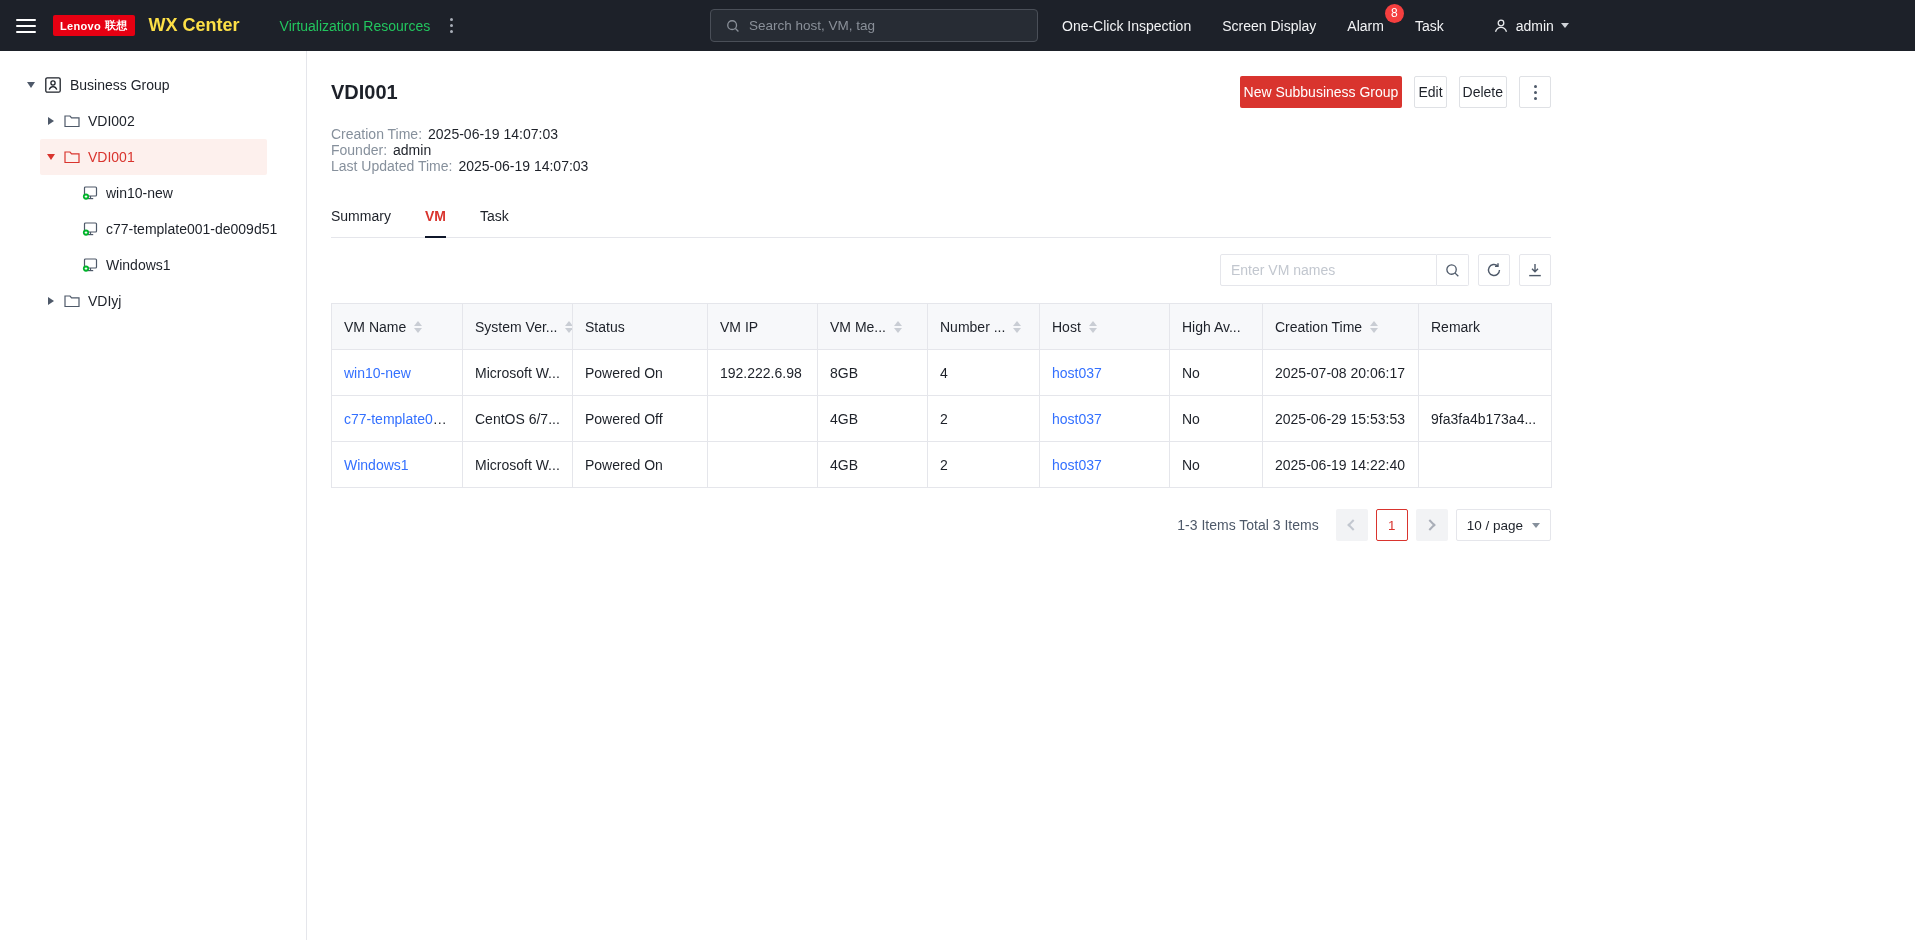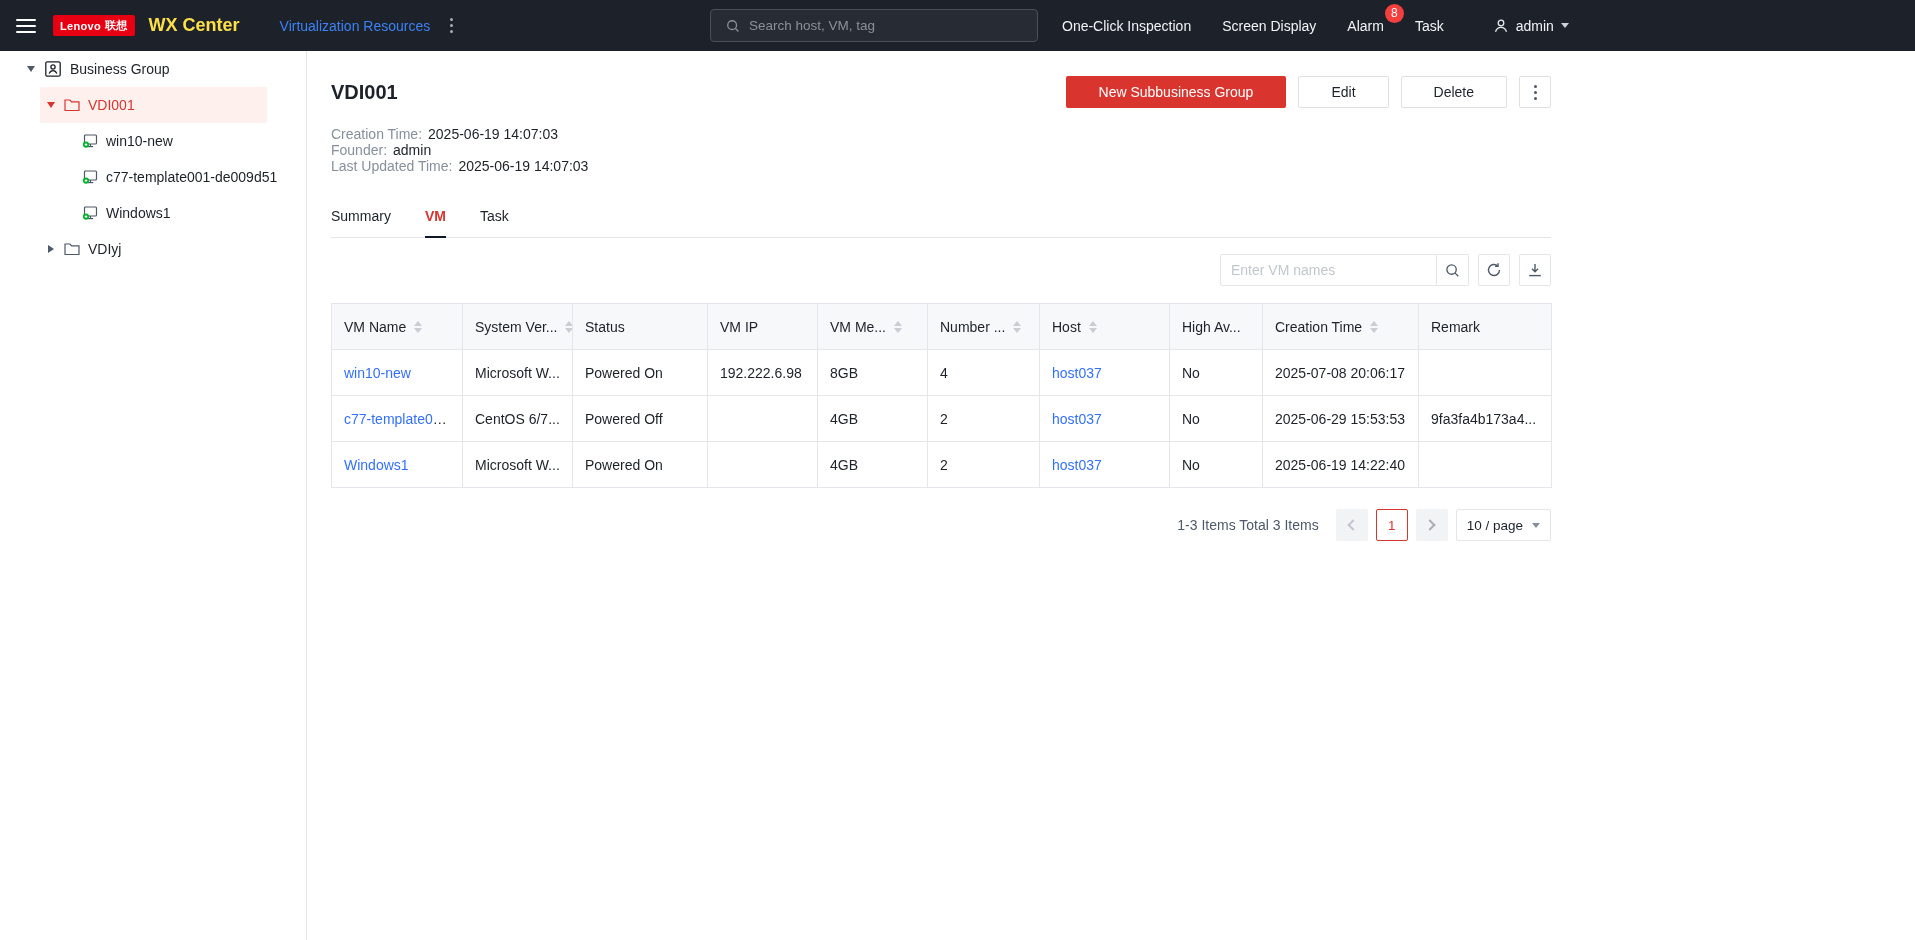--- a/index.html
+++ b/index.html
@@ -6,56 +6,56 @@
   html,body { width:1915px; height:940px; overflow:hidden; }
   body { font-family:"Liberation Sans","DejaVu Sans",sans-serif; font-size:14px; color:#1d2129; background:#fff; }
   #app { width:1915px; height:940px; display:flex; flex-direction:column; }
 
   
   .topbar { position:relative; height:51px; background:#1d2129; display:flex; align-items:center; color:#e8eaed; flex:none; }
   .hamburger { width:20px; height:14px; display:flex; flex-direction:column; justify-content:space-between; margin:0 17px 0 16px; cursor:pointer; }
   .hamburger span { display:block; height:2px; background:#fff; border-radius:1px; }
   .logo { background:#e60012; color:#fff; font-weight:bold; font-size:11px; padding:3px 7px; border-radius:2px; display:inline-flex; gap:4px; align-items:center; margin-right:14px; letter-spacing:.3px; }
   .brand { color:#fde047; font-size:18px; font-weight:700; margin-right:40px; white-space:nowrap; }
-  .nav-item { font-size:14px; color:#3b82f6; margin-right:16px; cursor:pointer; white-space:nowrap; }
+  .nav-item { font-size:14px; color:#22c55e; margin-right:16px; cursor:pointer; white-space:nowrap; }
   .kebab { display:inline-flex; flex-direction:column; gap:3px; align-items:center; cursor:pointer; color:#a9aeb8; padding:4px; }
   .kebab i { width:3px; height:3px; border-radius:50%; background:currentColor; }
   .search-box { position:absolute; left:710px; top:9px; width:328px; height:33px; background:#272c34; border:1px solid #4a4f58; border-radius:4px; display:flex; align-items:center; padding:0 15px; gap:9px; }
   .search-box input { flex:1; background:transparent; border:none; outline:none; color:#dfe2e6; font-size:13.5px; font-family:inherit; }
   .search-box input::placeholder { color:#8a9099; }
   .topbar-right { position:absolute; left:1062px; top:0; height:51px; display:flex; align-items:center; gap:31px; font-size:14px; color:#f2f3f5; }
   .topbar-link { cursor:pointer; white-space:nowrap; }
   .alarm-wrap { position:relative; }
   .alarm-badge { position:absolute; top:-14px; right:-20px; min-width:19px; height:19px; border-radius:10px; background:#f53f3f; color:#fff; font-size:12px; display:flex; align-items:center; justify-content:center; padding:0 5px; }
   .user-menu { display:flex; align-items:center; gap:7px; margin-left:18px; cursor:pointer; }
   .tri-dn-sm { width:0; height:0; border-left:4px solid transparent; border-right:4px solid transparent; border-top:5px solid #cfd3d8; }
 
   
   .body-wrap { display:flex; flex:1; min-height:0; }
-  .sidebar { width:307px; flex:none; border-right:1px solid #e5e6eb; overflow:hidden; }
+  .sidebar { width:307px; flex:none; border-right:1px solid #e5e6eb; padding-top:16px; overflow:hidden; }
   .tree-row { height:36px; display:flex; align-items:center; gap:8px; cursor:pointer; white-space:nowrap; }
   .lvl0 { padding-left:26px; }
   .lvl1 { padding-left:46px; }
   .lvl2 { padding-left:82px; }
   .tree-row.selected { background:#fdf0ed; margin-left:40px; margin-right:39px; padding-left:6px; color:#d9342e; border-radius:2px; }
   .caret { color:#4e5969; flex:none; width:10px; display:flex; justify-content:center; }
   .selected .caret { color:#d9342e; }
   .tri-down { width:0; height:0; border-left:4.5px solid transparent; border-right:4.5px solid transparent; border-top:6px solid currentColor; }
   .tri-right { width:0; height:0; border-top:4.5px solid transparent; border-bottom:4.5px solid transparent; border-left:6px solid currentColor; }
   .tree-icon { flex:none; display:flex; color:#4e5969; }
   .selected .tree-icon { color:#d9342e; }
   .tree-label { font-size:14px; }
 
   
   .main { flex:1; padding:25px 0 0 24px; min-width:0; }
   .content { width:1220px; }
   .page-head { display:flex; align-items:center; }
   .page-title { font-size:20px; font-weight:700; color:#1d2129; }
   .head-actions { margin-left:auto; display:flex; gap:12px; align-items:center; }
-  .btn { height:32px; border-radius:2px; font-size:14px; display:inline-flex; align-items:center; justify-content:center; padding:0 32px; cursor:pointer; border:1px solid transparent; background:#fff; font-family:inherit; white-space:nowrap; }
+  .btn { height:32px; border-radius:2px; font-size:14px; display:inline-flex; align-items:center; justify-content:center; padding:0 3px; cursor:pointer; border:1px solid transparent; background:#fff; font-family:inherit; white-space:nowrap; }
   .btn-primary { background:#d9342e; color:#fff; }
   .btn-default { border-color:#dfe1e5; color:#1d2129; }
   .btn-icon { width:32px; padding:0; border:1px solid #dfe1e5; color:#4e5969; }
 
   .meta-row { display:flex; margin-top:18px; font-size:14px;flex-direction:column; }
   .meta-col { display:flex; gap:6px; align-items:baseline; }
   .meta-col.c1 { width:408px; }
   .meta-col.c2 { width:401px; }
   .meta-label { color:#86909c; }
   .meta-value { color:#1d2129; }
@@ -154,20 +154,31 @@
         <span class="tree-icon">
           <svg width="18" height="18" viewBox="0 0 18 18" fill="none" stroke="#1d2129" stroke-width="1.3">
               <rect x="1.8" y="1.8" width="14.4" height="14.4" rx="1.5"></rect>
               <circle cx="9" cy="7" r="2.1"></circle>
               <path d="M5.2 13.6c.7-2 2.1-3 3.8-3s3.1 1 3.8 3"></path>
             </svg>
         </span>
         <span class="tree-label">Business Group</span>
       </div>
 
+      <div class="tree-row lvl1">
+        <span class="caret">
+            <span class="tri-right"></span>
+          </span>
+        <span class="tree-icon">
+          <svg width="16" height="14" viewBox="0 0 16 14" fill="none" stroke="currentColor" stroke-width="1.2">
+              <path d="M1 2h5l1.6 1.8H15V12.5H1z"></path>
+            </svg>
+        </span>
+        <span class="tree-label">VDI002</span>
+      </div>
 
       <div class="tree-row selected">
         <span class="caret">
             <span class="tri-down"></span>
           </span>
         <span class="tree-icon">
           <svg width="16" height="14" viewBox="0 0 16 14" fill="none" stroke="currentColor" stroke-width="1.2">
               <path d="M1 2h5l1.6 1.8H15V12.5H1z"></path>
             </svg>
         </span>

